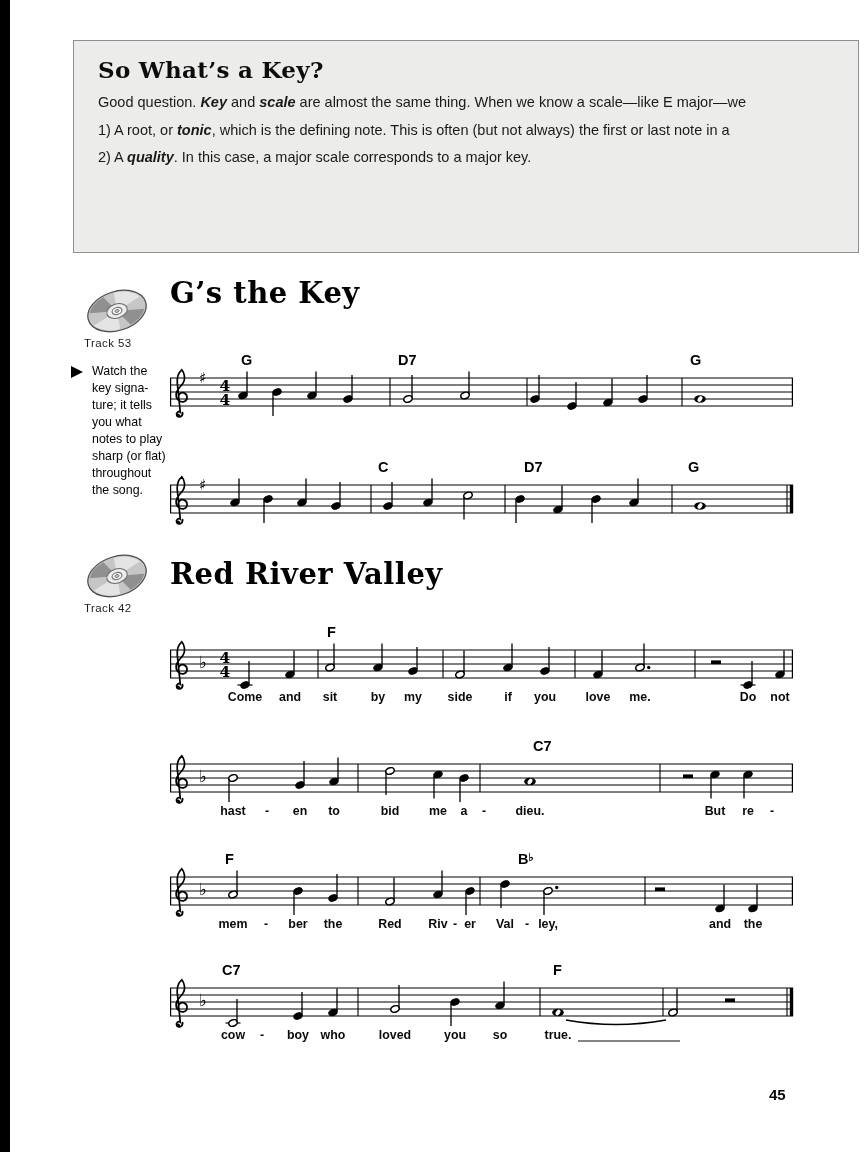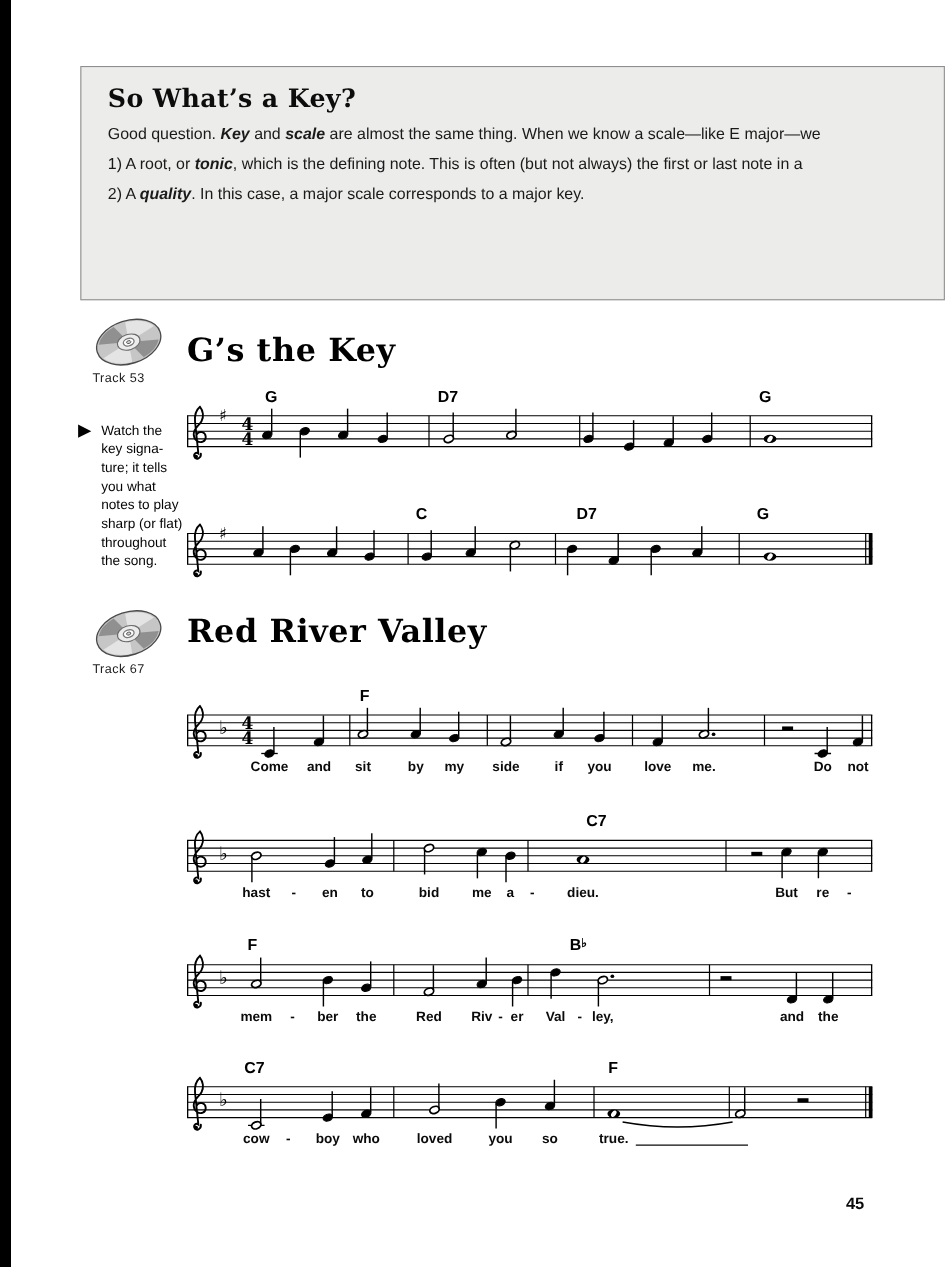--- a/index.html
+++ b/index.html
@@ -1,34 +1,34 @@
 <!DOCTYPE html>
 <html><head>
 <meta charset="utf-8">
 <style>
   html,body{margin:0;padding:0;background:#fff}
   .page{position:relative;width:864px;height:1152px;background:#fff;overflow:hidden;
         font-family:"Liberation Sans",sans-serif;color:#111}
   .leftbar{position:absolute;left:0;top:0;width:10px;height:1152px;background:#000}
 
-  .infobox{position:absolute;left:73px;top:60px;width:786px;height:213px;box-sizing:border-box;
+  .infobox{position:absolute;left:73px;top:40px;width:786px;height:213px;box-sizing:border-box;
            background:#ececea;border:1px solid #8f8f8f;padding:15px 26px 0 24px}
   .infobox h2{font-family:"DejaVu Serif",serif;font-weight:600;font-size:23px;letter-spacing:.3px;
               margin:0 0 10px 0;color:#0d0d0d}
   .boxline{font-size:14.5px;line-height:19.5px;color:#1a1a1a}
   .boxline.gap{margin-top:8px}
   .boxline.ind{padding-left:17px}
   .boxline .bi{font-weight:bold;font-style:italic}
 
   .cdwrap{position:absolute;width:70px;}
   .track{font-size:11.5px;letter-spacing:.4px;color:#1d1d1d;margin-top:-2px}
   h1.songtitle{position:absolute;margin:0;font-family:"DejaVu Serif",serif;font-weight:bold;
                font-size:29px;letter-spacing:.5px;color:#000}
 
-  .sidenote{position:absolute;left:71px;top:383px;width:104px}
+  .sidenote{position:absolute;left:71px;top:363px;width:104px}
   .sidenote .arrow{position:absolute;left:0;top:3px;width:0;height:0;
                    border-left:12px solid #000;border-top:6.5px solid transparent;border-bottom:6.5px solid transparent}
   .sn-lines{margin-left:21px;font-size:12.4px;line-height:17px;color:#050505;font-weight:500}
 
   svg.music{position:absolute;left:0;top:0;pointer-events:none}
   .pagenum{position:absolute;left:769px;top:1086px;font-size:15px;font-weight:bold;color:#0a0a0a}
 </style>
 </head>
 <body>
 
@@ -52,21 +52,21 @@
           <path d="M33,22 L35.5,3.9 A28.4,18.2 0 0 1 59.3,15.2 Z" fill="#e4e4e4"></path>
           <path d="M33,22 L59.7,28.2 A28.4,18.2 0 0 1 41.8,39.3 Z" fill="#909090"></path>
           <path d="M33,22 L30.5,40.1 A28.4,18.2 0 0 1 6.7,28.8 Z" fill="#e4e4e4"></path>
           <ellipse cx="33" cy="22" rx="10.5" ry="7" fill="#ececec" stroke="#6a6a6a" stroke-width="1"></ellipse>
           <ellipse cx="33" cy="22" rx="5" ry="3.4" fill="#fdfdfd" stroke="#787878" stroke-width="1.2"></ellipse>
           <ellipse cx="33" cy="22" rx="2" ry="1.3" fill="#cfcfcf" stroke="#555" stroke-width="0.8"></ellipse>
         </g>
       </svg>
     <div class="track">Track 53</div>
   </div>
-  <h1 class="songtitle" style="left:170px;top:301px">G’s the Key</h1>
+  <h1 class="songtitle" style="left:170px;top:276px">G’s the Key</h1>
 
   <div class="sidenote">
     <span class="arrow"></span>
     <div class="sn-lines" id="sideNote">
         <div>Watch the</div>
         <div>key signa-</div>
         <div>ture; it tells</div>
         <div>you what</div>
         <div>notes to play</div>
         <div>sharp (or flat)</div>
@@ -81,21 +81,21 @@
           <ellipse cx="33" cy="22" rx="30" ry="19.5" fill="#c6c6c6" stroke="#4a4a4a" stroke-width="1.2"></ellipse>
           <path d="M33,22 L6.3,15.8 A28.4,18.2 0 0 1 24.2,4.7 Z" fill="#909090"></path>
           <path d="M33,22 L35.5,3.9 A28.4,18.2 0 0 1 59.3,15.2 Z" fill="#e4e4e4"></path>
           <path d="M33,22 L59.7,28.2 A28.4,18.2 0 0 1 41.8,39.3 Z" fill="#909090"></path>
           <path d="M33,22 L30.5,40.1 A28.4,18.2 0 0 1 6.7,28.8 Z" fill="#e4e4e4"></path>
           <ellipse cx="33" cy="22" rx="10.5" ry="7" fill="#ececec" stroke="#6a6a6a" stroke-width="1"></ellipse>
           <ellipse cx="33" cy="22" rx="5" ry="3.4" fill="#fdfdfd" stroke="#787878" stroke-width="1.2"></ellipse>
           <ellipse cx="33" cy="22" rx="2" ry="1.3" fill="#cfcfcf" stroke="#555" stroke-width="0.8"></ellipse>
         </g>
       </svg>
-    <div class="track">Track 67</div>
+    <div class="track">Track 42</div>
   </div>
   <h1 class="songtitle" style="left:170px;top:557px">Red River Valley</h1>
 
   <svg class="music" id="music" width="864" height="1152" viewBox="0 0 864 1152">
       <g>
         <line x1="170" y1="378" x2="793" y2="378" stroke="#000" stroke-width="1"></line>
         <line x1="170" y1="385" x2="793" y2="385" stroke="#000" stroke-width="1"></line>
         <line x1="170" y1="392" x2="793" y2="392" stroke="#000" stroke-width="1"></line>
         <line x1="170" y1="399" x2="793" y2="399" stroke="#000" stroke-width="1"></line>
         <line x1="170" y1="406" x2="793" y2="406" stroke="#000" stroke-width="1"></line>

